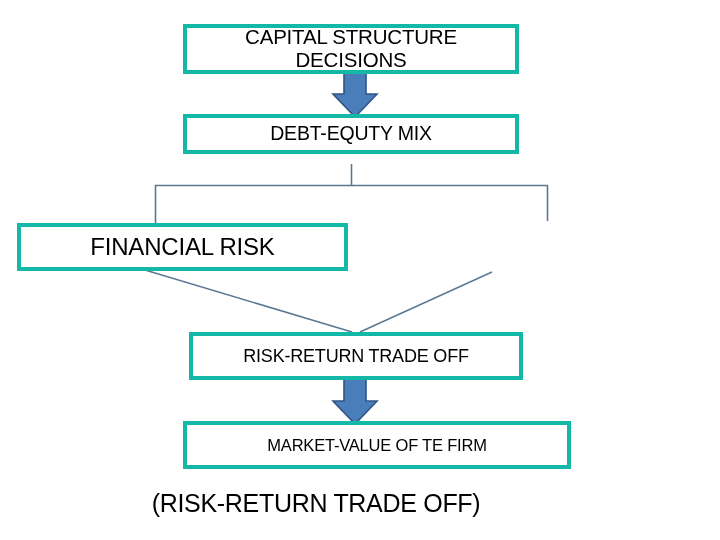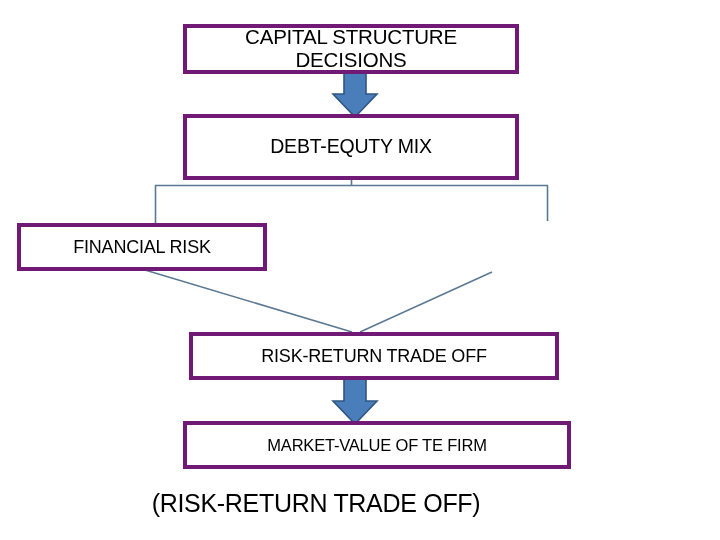--- a/index.html
+++ b/index.html
@@ -26,21 +26,21 @@
     top: 0;
     width: 720px;
     height: 540px;
   }
 
   
   .node {
     position: absolute;
     box-sizing: border-box;
     background: #ffffff;
-    border: 4px solid #701a75;
+    border: 4px solid #14b8a6;
     display: flex;
     align-items: center;
     justify-content: center;
     text-align: center;
     color: #000000;
     line-height: 1.12;
     letter-spacing: -0.2px;
     z-index: 3;
   }
 
@@ -54,41 +54,41 @@
     left: 183px;
     top: 24px;
     width: 336px;
     height: 50px;
     font-size: 20.5px;
   }
   #node-debt-equity {
     left: 183px;
     top: 114px;
     width: 336px;
-    height: 66px;
+    height: 40px;
     font-size: 19.5px;
   }
   #node-financial-risk {
     left: 17px;
     top: 223px;
-    width: 250px;
+    width: 331px;
     height: 48px;
-    font-size: 18px;
+    font-size: 24px;
   }
   #node-nedc-risk {
     left: 377px;
     top: 221px;
     width: 314px;
     height: 52px;
     font-size: 18.5px;
   }
   #node-risk-return {
     left: 189px;
     top: 332px;
-    width: 370px;
+    width: 334px;
     height: 48px;
     font-size: 18px;
   }
   #node-market-value {
     left: 183px;
     top: 421px;
     width: 388px;
     height: 48px;
     font-size: 16.5px;
   }

